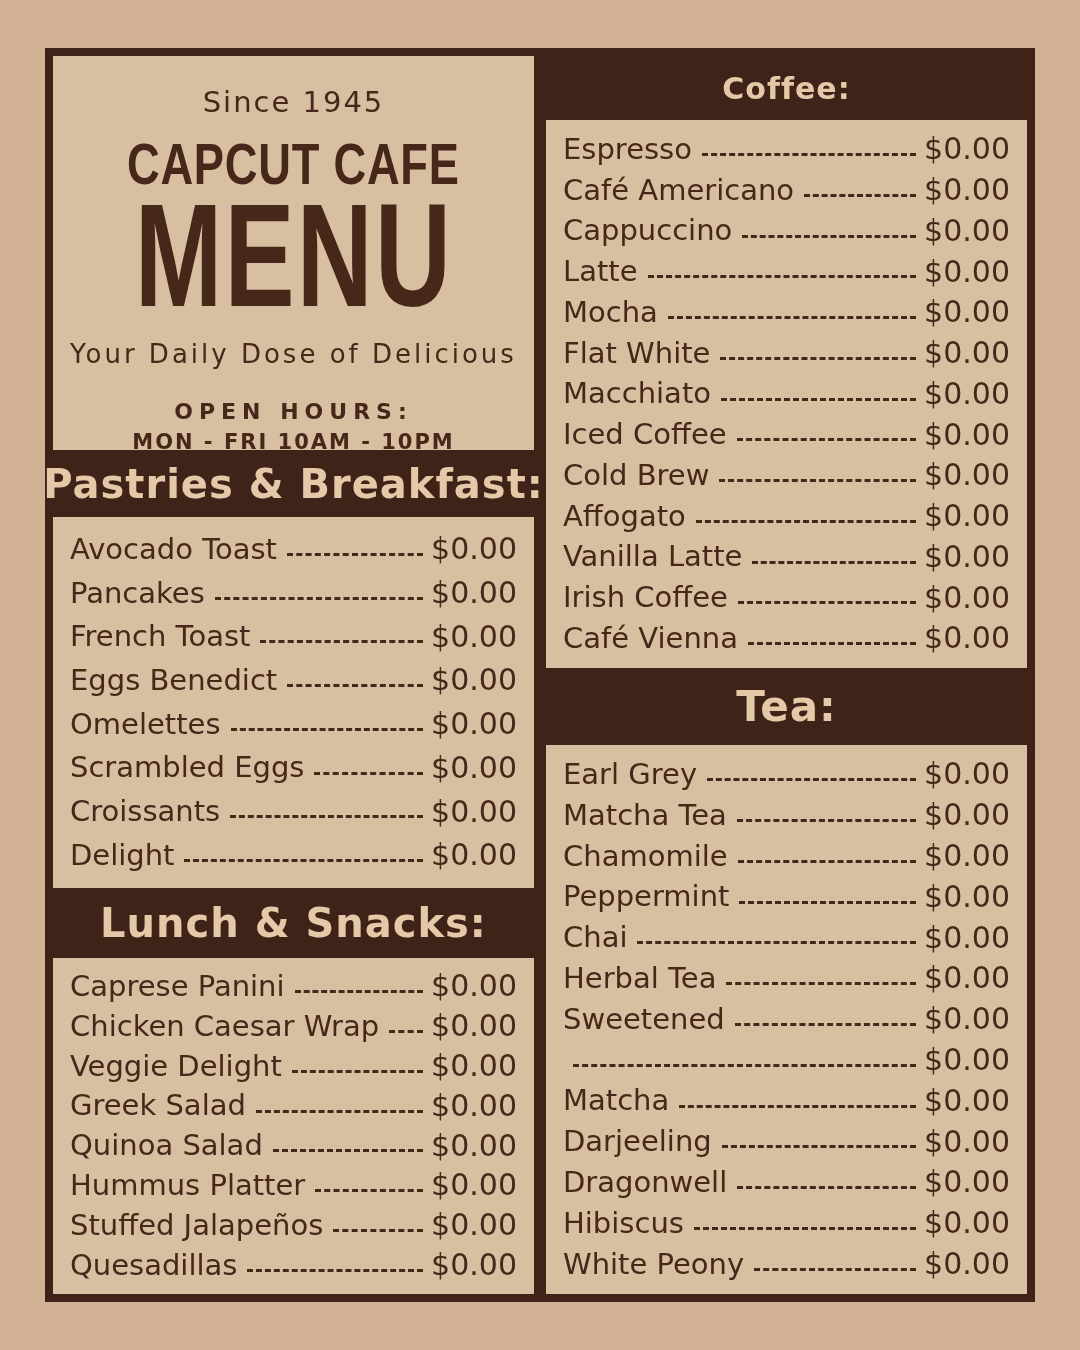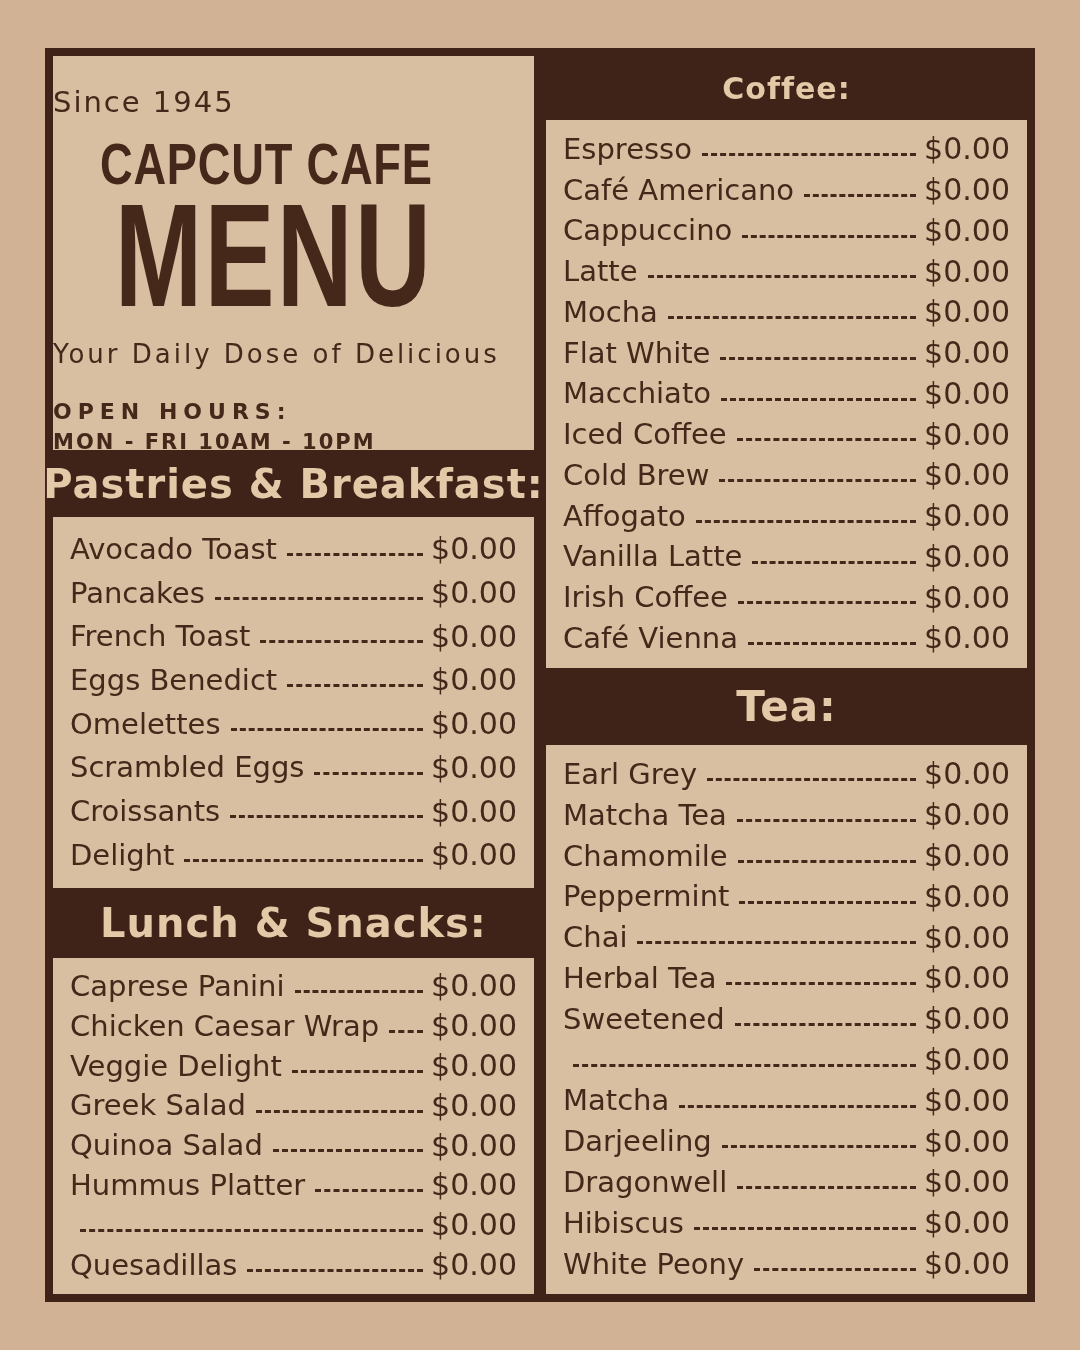--- a/index.html
+++ b/index.html
@@ -22,21 +22,21 @@
     position: absolute; left: 45px; right: 45px; top: 48px; bottom: 48px;
     background: var(--brown);
     padding: 8px;
     display: flex; gap: 12px;
   }
   .col { flex: 1 1 0; display: flex; flex-direction: column; min-width: 0; }
 
   
   .header-panel {
     height: 394px; background: var(--panel-bg);
-    display: flex; flex-direction: column; align-items: flex-start;
+    display: flex; flex-direction: column; align-items: center;
     color: var(--text); text-align: center;
   }
   .since { margin-top: 32px; font-size: 29px; letter-spacing: 2px; line-height: 1; }
   .brand {
     margin-top: 18px; font-family: "Liberation Sans", sans-serif; font-weight: bold;
     font-size: 58px; line-height: 1; letter-spacing: 1px; white-space: nowrap;
     transform: scaleX(0.78);
   }
   .menu-title {
     margin-top: -4px; font-family: "Liberation Sans", sans-serif; font-weight: bold;
@@ -170,20 +170,21 @@
             <span class="iname">Quinoa Salad</span>
             <span class="leader"></span>
             <span class="price">$0.00</span>
           </div>
           <div class="row">
             <span class="iname">Hummus Platter</span>
             <span class="leader"></span>
             <span class="price">$0.00</span>
           </div>
           <div class="row">
+            <span class="iname">Stuffed Jalapeños</span>
             <span class="leader"></span>
             <span class="price">$0.00</span>
           </div>
           <div class="row">
             <span class="iname">Quesadillas</span>
             <span class="leader"></span>
             <span class="price">$0.00</span>
           </div>
         </div>
     </div>

